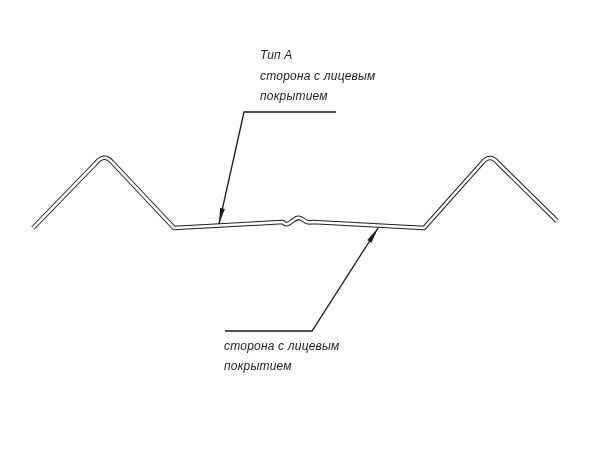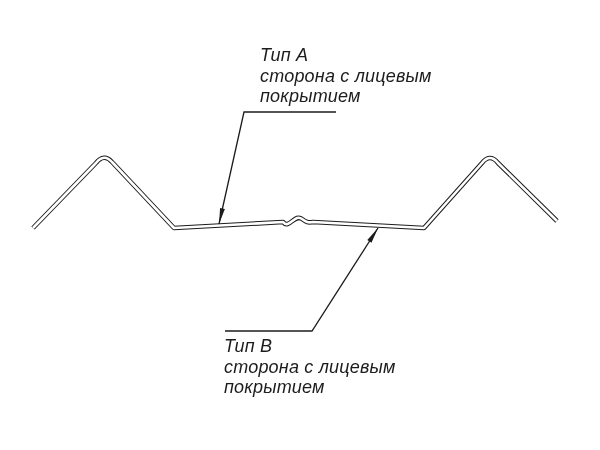--- a/index.html
+++ b/index.html
@@ -16,21 +16,21 @@
     font-family: "Liberation Sans", sans-serif;
   }
   .drawing-svg {
     position: absolute;
     left: 0;
     top: 0;
   }
   .label {
     position: absolute;
     font-style: italic;
-    font-size: 18px;
+    font-size: 12px;
     line-height: 20px;
     color: #1c1c1c;
     white-space: nowrap;
     letter-spacing: 0.2px;
   }
   .label .title {
     margin-bottom: 1px;
   }
   #label-a { left: 260px; top: 45px; }
   #label-b { left: 224px; top: 336px; }
@@ -52,18 +52,17 @@
     <polygon points="378,228 371.5,242.8 367.3,240.1" fill="#1c1c1c"></polygon>
   </svg>
 
   <div class="label" id="label-a">
     <div class="title">Тип А</div>
     <div>сторона с лицевым</div>
     <div>покрытием</div>
   </div>
 
   <div class="label" id="label-b">
-    <div class="title">Тип В</div>
     <div>сторона с лицевым</div>
     <div>покрытием</div>
   </div>
 
 </div>
 
 </body></html>

